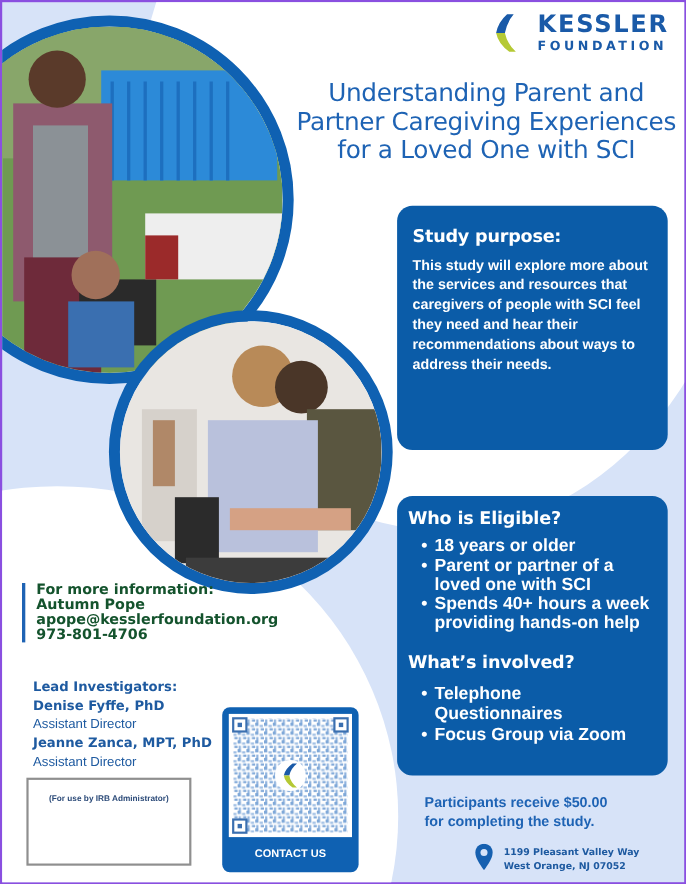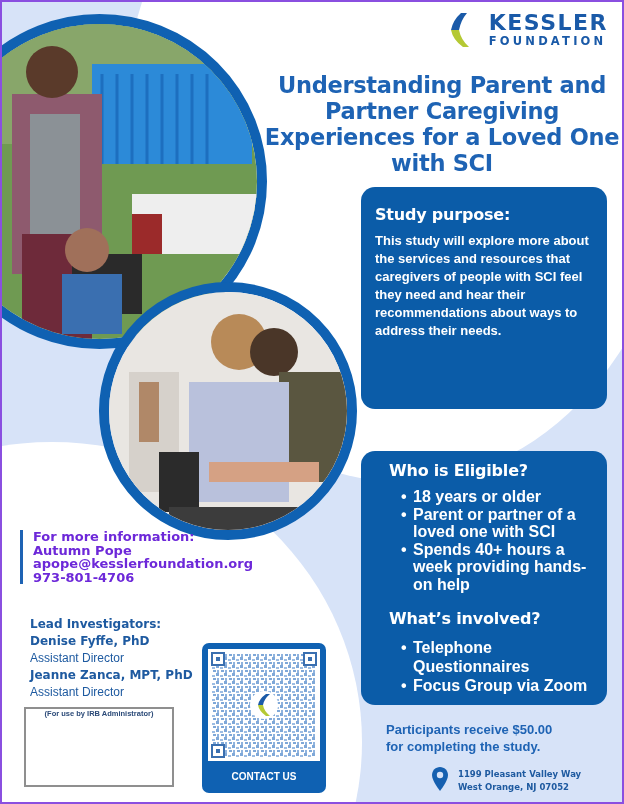--- a/index.html
+++ b/index.html
@@ -21,58 +21,58 @@
   }
   
   .logo { position: absolute; right: 14px; top: 10px; display: flex; align-items: center; gap: 20px; }
   .logo-mark { width: 20px; height: 36px; position: relative; }
   .logo-text { display: flex; flex-direction: column; line-height: 1; }
   .logo-text .k1 { font-weight: 800; font-size: 22px; letter-spacing: 1.5px; color: #1a5aa8; font-family: "DejaVu Sans", sans-serif; }
   .logo-text .k2 { font-weight: 800; font-size: 11.5px; letter-spacing: 3.2px; color: #1a5aa8; font-family: "DejaVu Sans", sans-serif; margin-top: 2px;}
   
   .title {
     position: absolute; left: 262px; top: 70px; width: 356px;
-    text-align: center; color: #1e63b4; font-weight: 700;
+    text-align: center; color: #1e63b4; font-weight: 400;
     font-size: 22.5px; line-height: 26px; font-family: "DejaVu Sans", sans-serif;
     letter-spacing: -0.3px;
   }
   
   .photo-ring {
     position: absolute; border-radius: 50%; border: 10px solid #0f61b2; overflow: hidden;
   }
   .photo1 { left: -70px; top: 12px; width: 335px; height: 335px; }
   .photo2 { left: 97px; top: 280px; width: 258px; height: 258px; }
   .ph-fill { position: absolute; inset: 0; }
   .box {
     position: absolute; background: #0b5ca8; border-radius: 14px; color: #ffffff;
   }
   .box-purpose { left: 359px; top: 185px; width: 246px; height: 222px; padding: 18px 14px 10px 14px; }
-  .box-eligible { left: 359px; top: 449px; width: 246px; height: 254px; padding: 10px 14px 10px 28px; }
+  .box-eligible { left: 359px; top: 449px; width: 246px; height: 254px; padding: 10px 14px 10px 10px; }
   .box h2 { font-family: "DejaVu Sans", sans-serif; font-size: 16px; font-weight: 800; margin-bottom: 8px; letter-spacing: -0.2px;}
   .box p { font-size: 13px; line-height: 18px; font-weight: 700; }
   .box ul { list-style: none; margin-left: 12px; }
   .box li { font-size: 16px; line-height: 17.5px; font-weight: 700; position: relative; padding-left: 12px; }
   .box li::before { content: "\2022"; position: absolute; left: 0; top: 0; }
   .box h2.second { margin-top: 16px; margin-bottom: 10px; }
   .box ul.inv li { line-height: 19px; }
   
   .contact {
     position: absolute; left: 18px; top: 528px; border-left: 3px solid #1e63b4;
-    padding-left: 10px; color: #6d28d9; font-weight: 700; font-size: 13px; line-height: 13.5px;
+    padding-left: 10px; color: #14532d; font-weight: 700; font-size: 13px; line-height: 13.5px;
     font-family: "DejaVu Sans", sans-serif;
   }
   .investigators { position: absolute; left: 28px; top: 600px; color: #1e5aa0; font-family: "DejaVu Sans", sans-serif; }
   .investigators .lbl { font-weight: 800; font-size: 12px; line-height: 17px; margin-top: 14px; }
   .investigators .nm { font-weight: 800; font-size: 12px; line-height: 17px; }
   .investigators .rl { font-size: 12px; line-height: 17px; font-family: "Liberation Sans", sans-serif; }
   .irb-box {
     position: absolute; left: 22px; top: 705px; width: 150px; height: 80px;
     border: 2px solid #8f8f8f; background: #fff; text-align: center;
   }
-  .irb-box span { display: block; font-size: 7.5px; color: #2b4a78; font-weight: 700; }
+  .irb-box span { display: block; margin-top: 12px; font-size: 7.5px; color: #2b4a78; font-weight: 700; }
   .qr-card {
     position: absolute; left: 200px; top: 641px; width: 124px; height: 150px;
     background: #0f61b2; border-radius: 7px; padding: 6px;
   }
   .qr { width: 112px; height: 112px; background: #fff; position: relative; overflow: hidden; }
   .qr-label { text-align: center; color: #fff; font-size: 10px; font-weight: 700; margin-top: 10px; }
   .reward {
     position: absolute; left: 384px; top: 719px; color: #1e63b4;
     font-weight: 700; font-size: 13px; line-height: 17px;
   }

